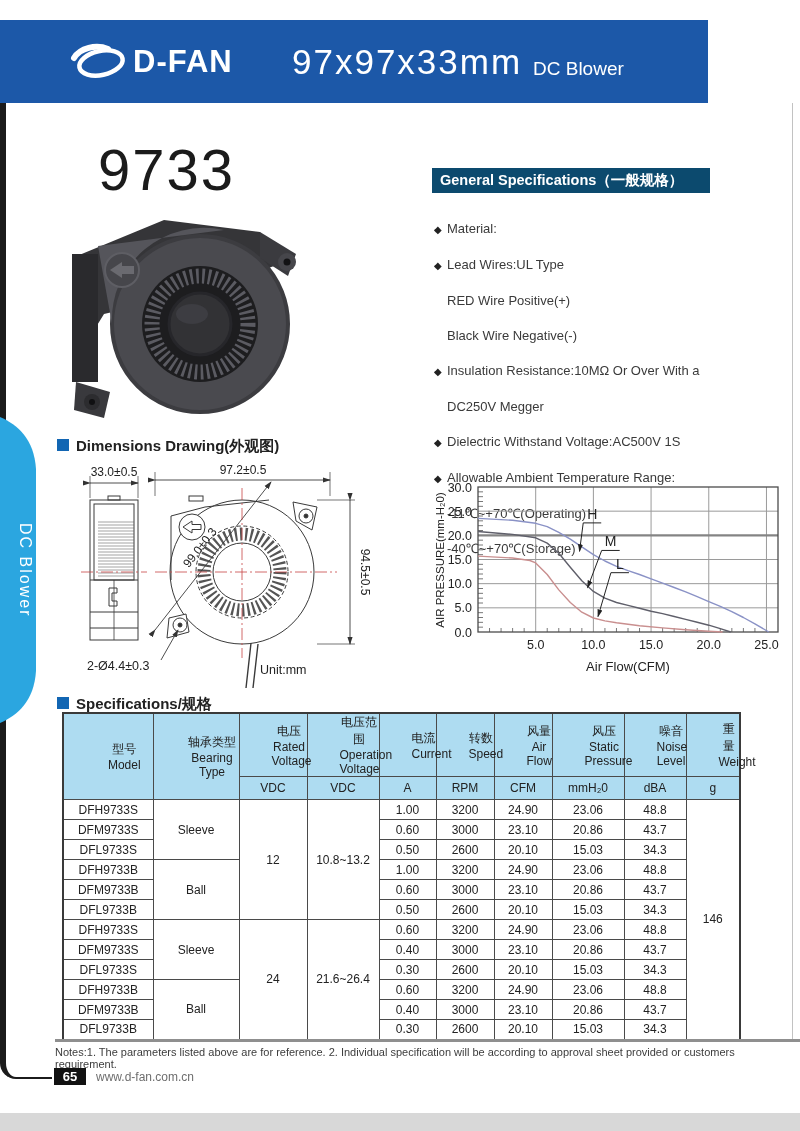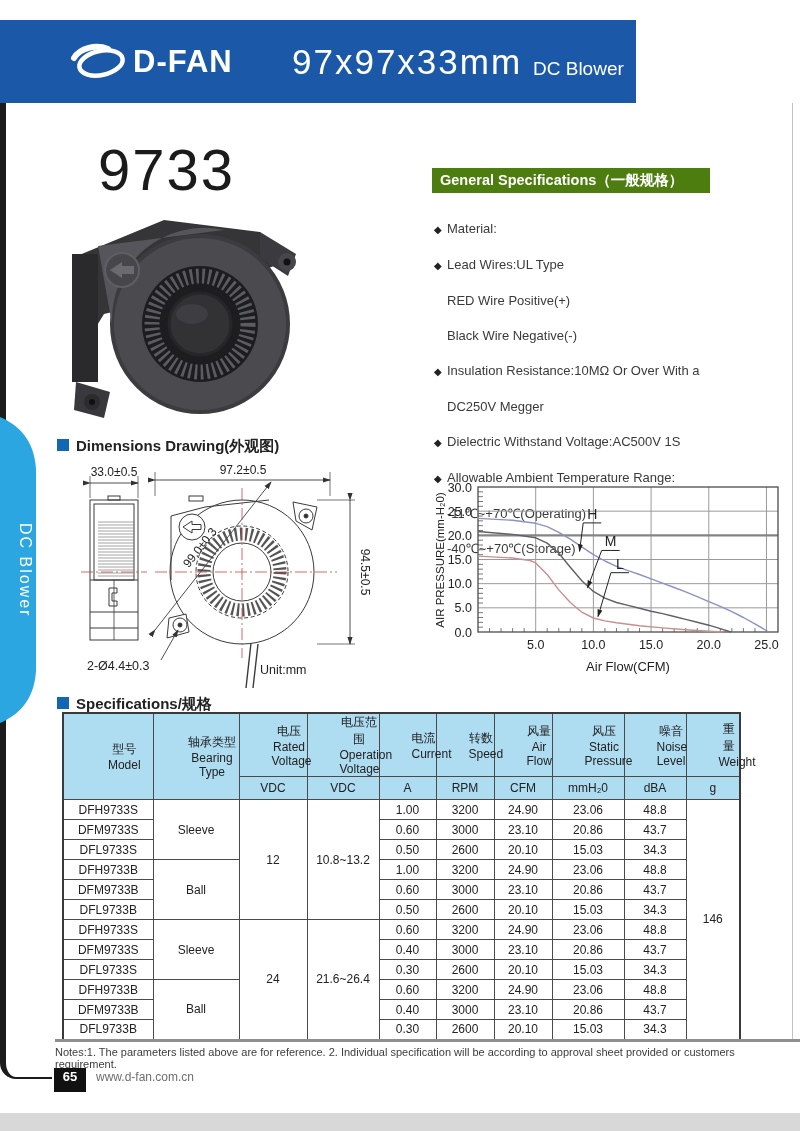--- a/index.html
+++ b/index.html
@@ -1,41 +1,41 @@
 <!DOCTYPE html>
 <html><head>
 <meta charset="utf-8">
 <style>
   * { margin:0; padding:0; box-sizing:border-box; }
   html,body { background:#e9e9e9; }
   body { font-family:"Liberation Sans", sans-serif; }
   .page { position:relative; width:800px; height:1131px; background:#fff; overflow:hidden; margin:0 auto; }
 
   
-  .hdr { position:absolute; left:0; top:20px; width:636px; height:83px; background:#1c58a8; display:flex; align-items:center; }
+  .hdr { position:absolute; left:0; top:20px; width:708px; height:83px; background:#1c58a8; display:flex; align-items:center; }
   .hdr .logo { position:absolute; left:70px; top:20px; }
   .hdr .brand { position:absolute; left:133px; top:24px; color:#fff; font-size:31px; font-weight:bold; letter-spacing:1px; }
   .hdr .title { position:absolute; left:292px; top:22px; color:#fff; font-size:35px; font-weight:400; letter-spacing:2px; }
   .hdr .subtitle { position:absolute; left:533px; top:38px; color:#fff; font-size:19px; font-weight:400; }
 
   .model-heading { position:absolute; left:98px; top:136px; font-size:58px; font-weight:400; letter-spacing:2px; color:#1b1b1b; }
 
   
   .left-rule { position:absolute; left:0; top:103px; width:52px; height:976px;
                border-left:6px solid #1b1b1b; border-bottom:2px solid #1b1b1b; border-bottom-left-radius:16px; }
   .right-rule { position:absolute; left:792px; top:103px; width:1px; height:938px; background:#c2c2c2; }
   .bottom-band { position:absolute; left:0; top:1113px; width:800px; height:18px; }
 
   
   .side-tab { position:absolute; left:0; top:415px; width:48px; height:310px; }
   .side-tab .tab-label { position:absolute; left:10px; top:0; width:30px; height:310px; display:flex; align-items:center; justify-content:center;
       writing-mode:vertical-rl; color:#fff; font-size:16px; letter-spacing:2px; }
 
   
-  .gs-bar { position:absolute; left:432px; top:168px; width:278px; height:25px; background:#4d7c0f; color:#fff;
+  .gs-bar { position:absolute; left:432px; top:168px; width:278px; height:25px; background:#0c4a6e; color:#fff;
             font-size:14.5px; font-weight:bold; line-height:25px; padding-left:8px; }
   .gs-list { position:absolute; left:434px; top:201px; width:345px; font-size:13px; color:#3a3a3a; }
   .gs-list .li { line-height:15px; white-space:nowrap;margin-top:20px; }
   .gs-list .li .blt { display:inline-block; width:13px; font-size:10px; color:#222; }
 
   
   .sec-head { position:absolute; font-size:15px; font-weight:bold; color:#222; }
   .sec-head .sq { display:inline-block; width:12px; height:12px; background:#1266b3; margin-right:7px; }
 
   
@@ -45,21 +45,21 @@
   table.spec thead th { background:#aedcf1; }
   table.spec thead tr.h1 th { height:46px;padding-left:32px; }
   table.spec thead tr.h2 th { height:23px; }
   table.spec tbody tr { height:20px; }
   table.spec { border:2px solid #3a3a3a; }
   .cn { font-size:12px; }
   .en { font-size:12px; }
 
   .notes { position:absolute; left:55px; top:1046px; width:740px; font-size:11px; color:#3c3c3c; }
   .divider { position:absolute; left:55px; top:1039px; width:745px; height:3px; background:#8f8f8f; }
-  .foot-badge { position:absolute; left:54px; top:1068px; width:32px; height:24px; background:#111; color:#fff;
+  .foot-badge { position:absolute; left:54px; top:1068px; width:32px; height:17px; background:#111; color:#fff;
                 font-size:13px; font-weight:bold; text-align:center; line-height:17px; }
   .foot-url { position:absolute; left:96px; top:1070px; font-size:12px; color:#6e6e6e; }
 
   svg text { font-family:"Liberation Sans", sans-serif; }
 </style>
 </head>
 <body>
 
 <div class="page">
 

